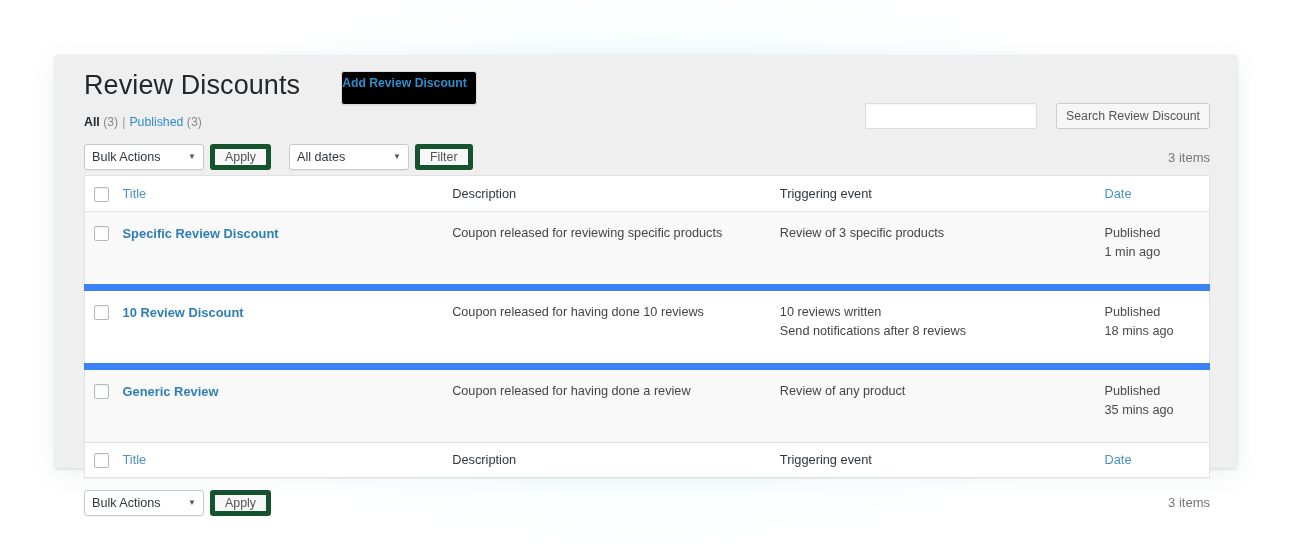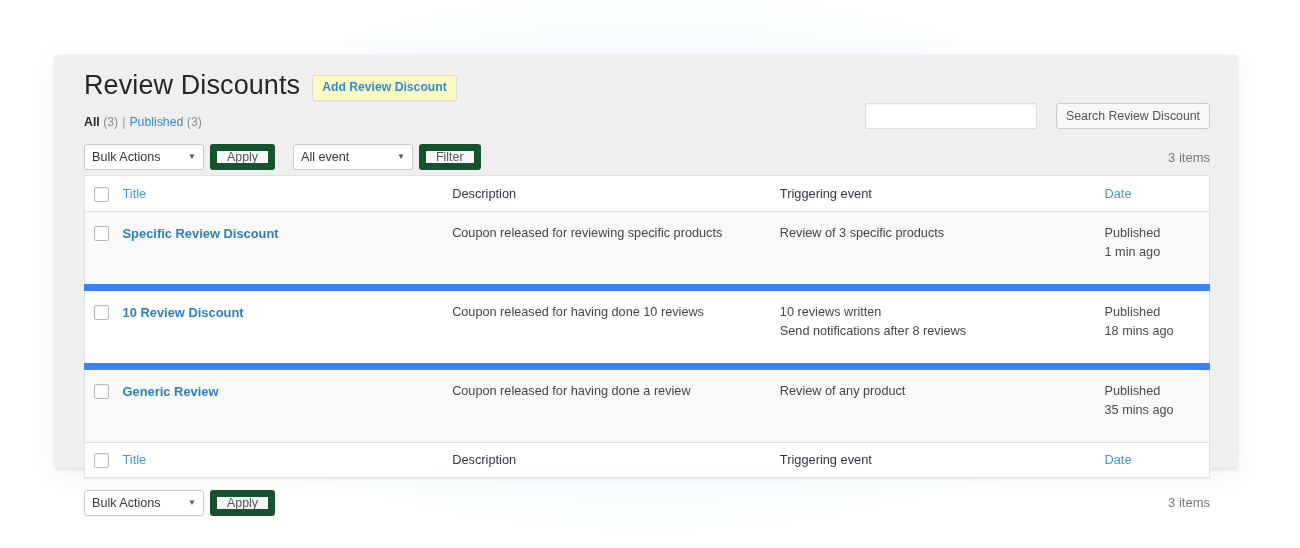--- a/index.html
+++ b/index.html
@@ -34,43 +34,43 @@
   .inner {
     position: absolute;
     left: 29px;
     top: 0;
     width: 1126px;
   }
 
   
   .head-row {
     display: flex;
-    align-items: center;
     padding-top: 14px;
     height: 48px;
+    gap: 29px;
   }
   .page-title {
     font-size: 27px;
     font-weight: 400;
     color: #23282d;
     line-height: 1.2;
     margin: 0;
     padding: 0 0 2px 0;
     letter-spacing: .1px;
   }
   .add-new {
     margin-left: 12px;
     display: inline-block;
     font-size: 12.2px;
     font-weight: bold;
     color: #2e8ecb;
-    background: #fef9c3;
+    background: #000000;
     border: 1px solid #dcdcdc;
     border-radius: 3px;
-    padding: 5px 9px 6px 9px;
+    padding: 5px 9px 6px 0;
     line-height: 1;
     text-decoration: none;
     position: relative;
     top: 2px;
     box-shadow: 0 1px 0 rgba(0,0,0,0.04);
   }
 
   
   .subsubsub {
     margin: 10px 0 0 0;
@@ -151,21 +151,21 @@
     right: 7px;
     top: 50%;
     transform: translateY(-50%);
     font-size: 8px;
     color: #555;
     line-height: 1;
   }
   .wp-button {
     margin-left: 6px;
     height: 26px;
-    border: 7px solid #14532d;
+    border: 5px solid #14532d;
     background: #f7f7f7;
     border-radius: 3px;
     color: #555;
     font-size: 12.4px;
     padding: 0 10px;
     font-family: "Liberation Sans", sans-serif;
     cursor: pointer;
     line-height: 1;
   }
   .spacer-gap { width: 18px; }
@@ -265,21 +265,21 @@
       </div>
 
       <div class="tablenav top">
         <div class="wp-select wide">
           <span>Bulk Actions</span>
           <span class="arrow">▼</span>
         </div>
         <button class="wp-button">Apply</button>
         <div class="spacer-gap"></div>
         <div class="wp-select wide">
-          <span>All event</span>
+          <span>All dates</span>
           <span class="arrow">▼</span>
         </div>
         <button class="wp-button">Filter</button>
         <span class="displaying-num">3 items</span>
       </div>
 
       <table class="wp-list-table">
         <colgroup>
           <col class="w-cb">
             <col class="w-title">

